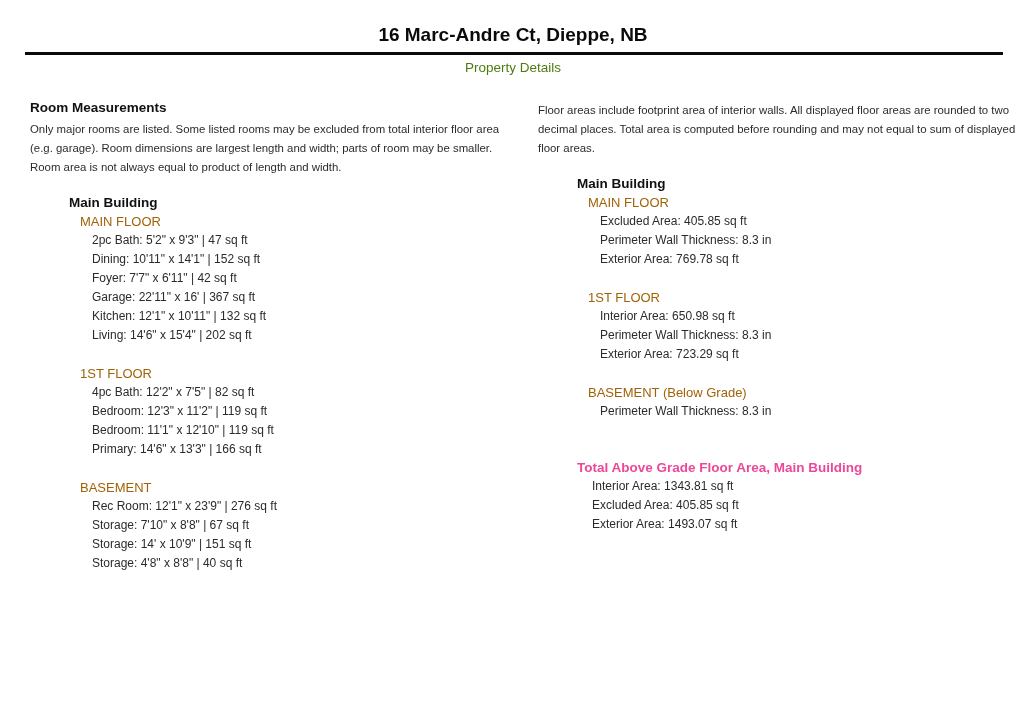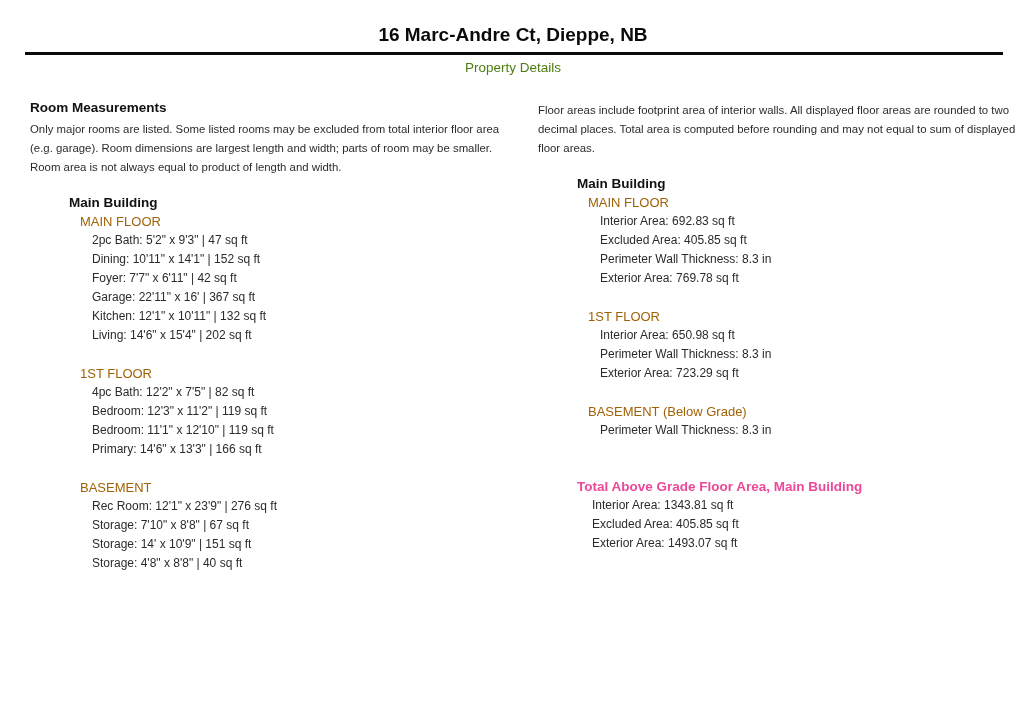--- a/index.html
+++ b/index.html
@@ -134,21 +134,20 @@
     </section>
 
     <section class="col-right">
       <p class="section-note">Floor areas include footprint area of interior walls. All displayed floor areas are rounded to two decimal places. Total area is computed before rounding and may not equal to sum of displayed floor areas.</p>
 
       <div class="building">
         <div class="building-name">Main Building</div>
 
         <div class="floor">
           <div class="floor-name">MAIN FLOOR</div>
-          <div class="row">Interior Area: 692.83 sq ft</div>
           <div class="row">Excluded Area: 405.85 sq ft</div>
           <div class="row">Perimeter Wall Thickness: 8.3 in</div>
           <div class="row">Exterior Area: 769.78 sq ft</div>
         </div>
 
         <div class="floor">
           <div class="floor-name">1ST FLOOR</div>
           <div class="row">Interior Area: 650.98 sq ft</div>
           <div class="row">Perimeter Wall Thickness: 8.3 in</div>
           <div class="row">Exterior Area: 723.29 sq ft</div>

